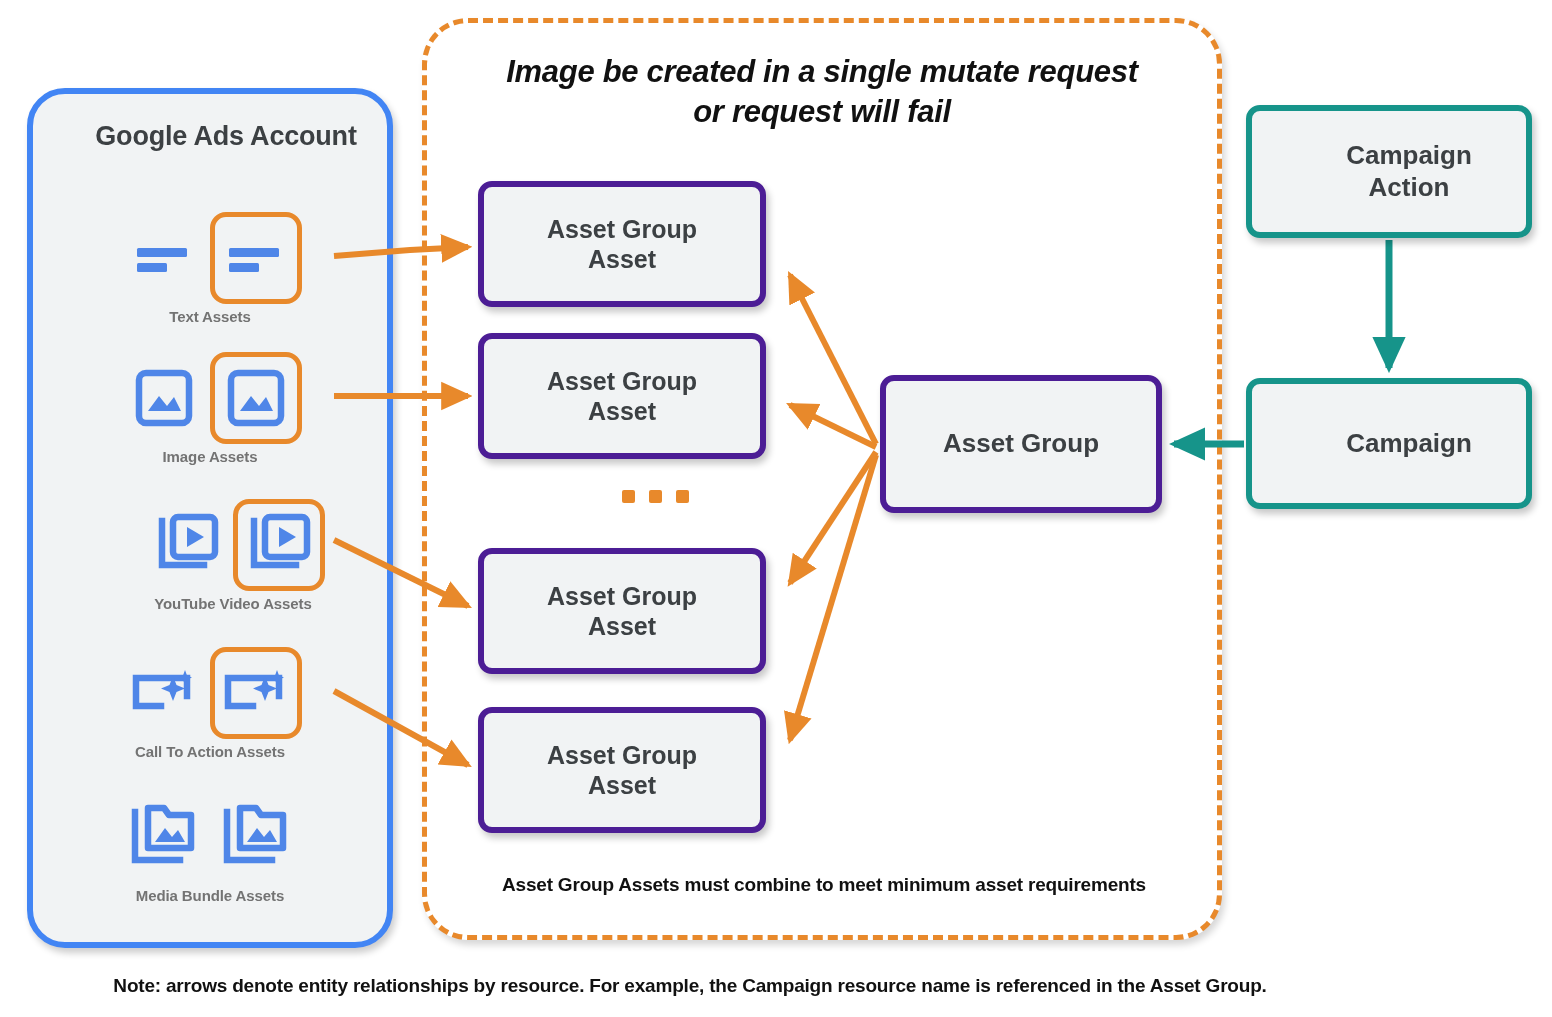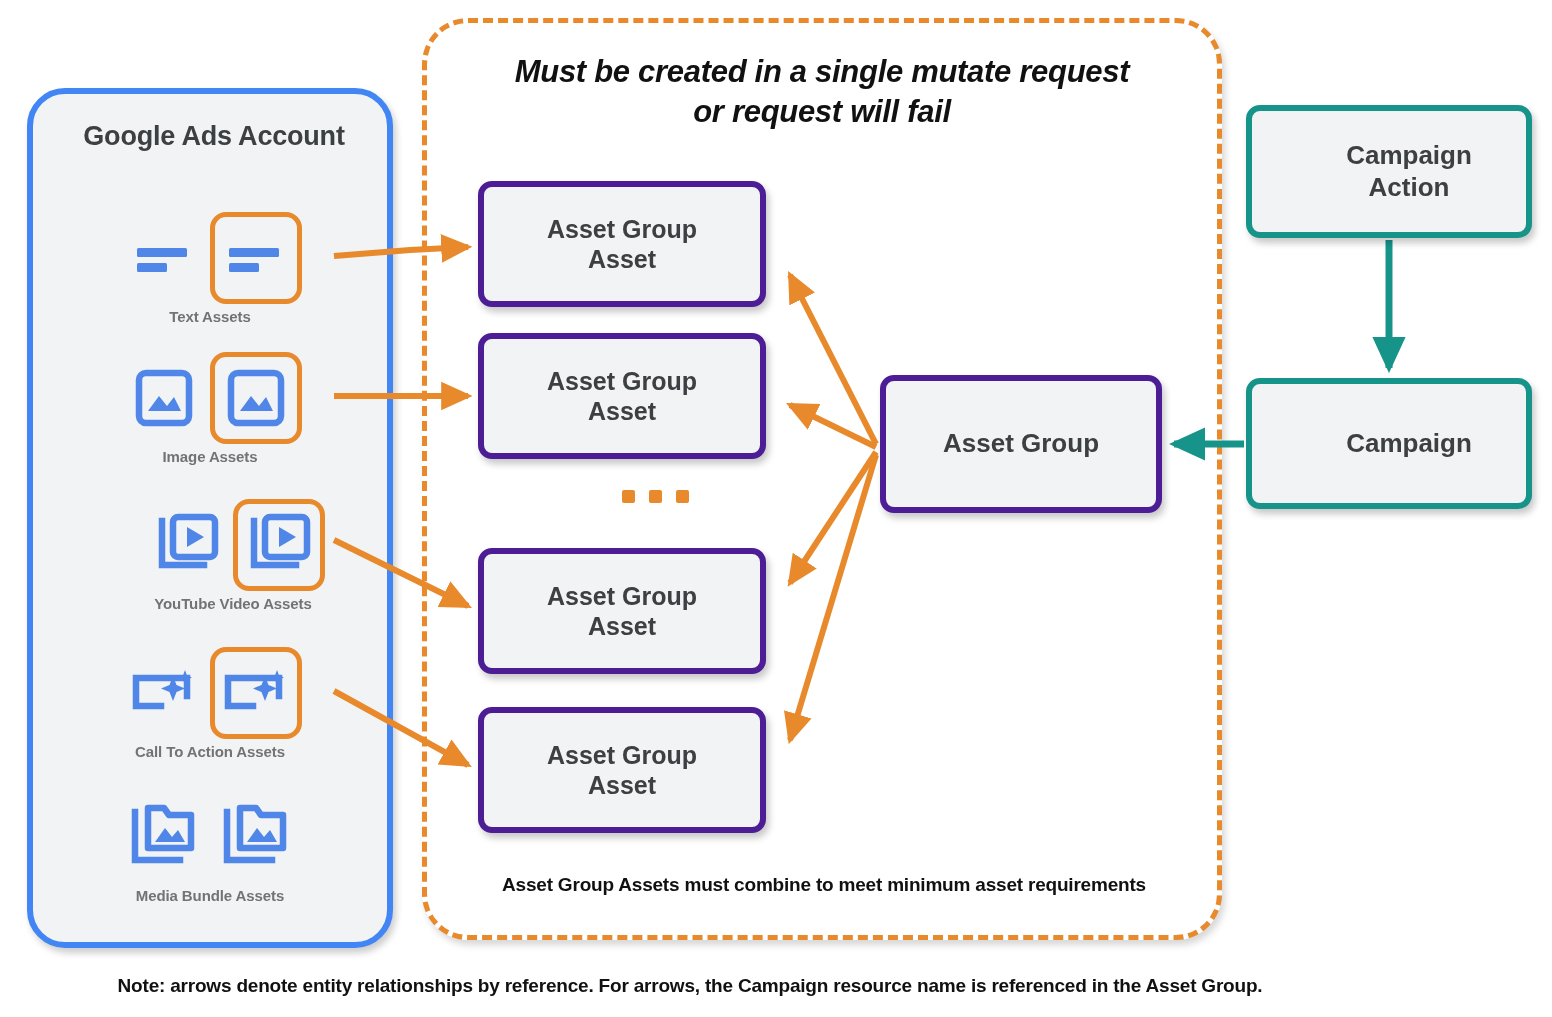--- a/index.html
+++ b/index.html
@@ -29,21 +29,21 @@
     left: 27px; top: 88px;
     width: 366px; height: 860px;
     background: #f1f3f4;
     border: 6px solid #4285f4;
     border-radius: 38px;
     box-shadow: 3px 5px 7px rgba(0,0,0,0.20);
     z-index: 2;
   }
   #sidebar-title {
     position: absolute;
-    left: 4px; top: 26px;
+    left: 16px; top: 26px;
     width: 100%;
     text-align: center;
     font-size: 27px;
     font-weight: bold;
     color: #3c4043;
     line-height: 1.22;
     letter-spacing: -0.2px;
   }
   .asset-row {
     position: absolute;
@@ -212,21 +212,21 @@
     <path d="M 876 452 L 790 583" stroke="#e8892b" stroke-width="6" fill="none" marker-end="url(#arrow-orange)"></path>
 
     <path d="M 876 455 L 790 740" stroke="#e8892b" stroke-width="6" fill="none" marker-end="url(#arrow-orange)"></path>
 
     <path d="M 1389 240 L 1389 368" stroke="#16948a" stroke-width="7" fill="none" marker-end="url(#arrow-teal)"></path>
 
     <path d="M 1244 444 L 1174 444" stroke="#16948a" stroke-width="7" fill="none" marker-end="url(#arrow-teal)"></path>
   </svg>
 
   <div id="mutate-note">
-    <div>Must be created in a single mutate request</div>
+    <div>Image be created in a single mutate request</div>
     <div>or request will fail</div>
   </div>
   <div id="mutate-footer">Asset Group Assets must combine to meet minimum asset requirements</div>
 
   <div id="sidebar">
     <div id="sidebar-title">
       <div>Google Ads Account</div>
     </div>
 
     <div class="asset-row" style="top:118px;">
@@ -365,15 +365,15 @@
     <div>
       <div>Campaign</div>
       <div>Action</div>
     </div>
   </div>
 
   <div class="node teal" id="campaign-node">
     <div>Campaign</div>
   </div>
 
-  <div id="bottom-note">Note: arrows denote entity relationships by reference. For arrows, the Campaign resource name is referenced in the Asset Group.</div>
+  <div id="bottom-note">Note: arrows denote entity relationships by resource. For example, the Campaign resource name is referenced in the Asset Group.</div>
 
 </div>
 
 </body></html>

